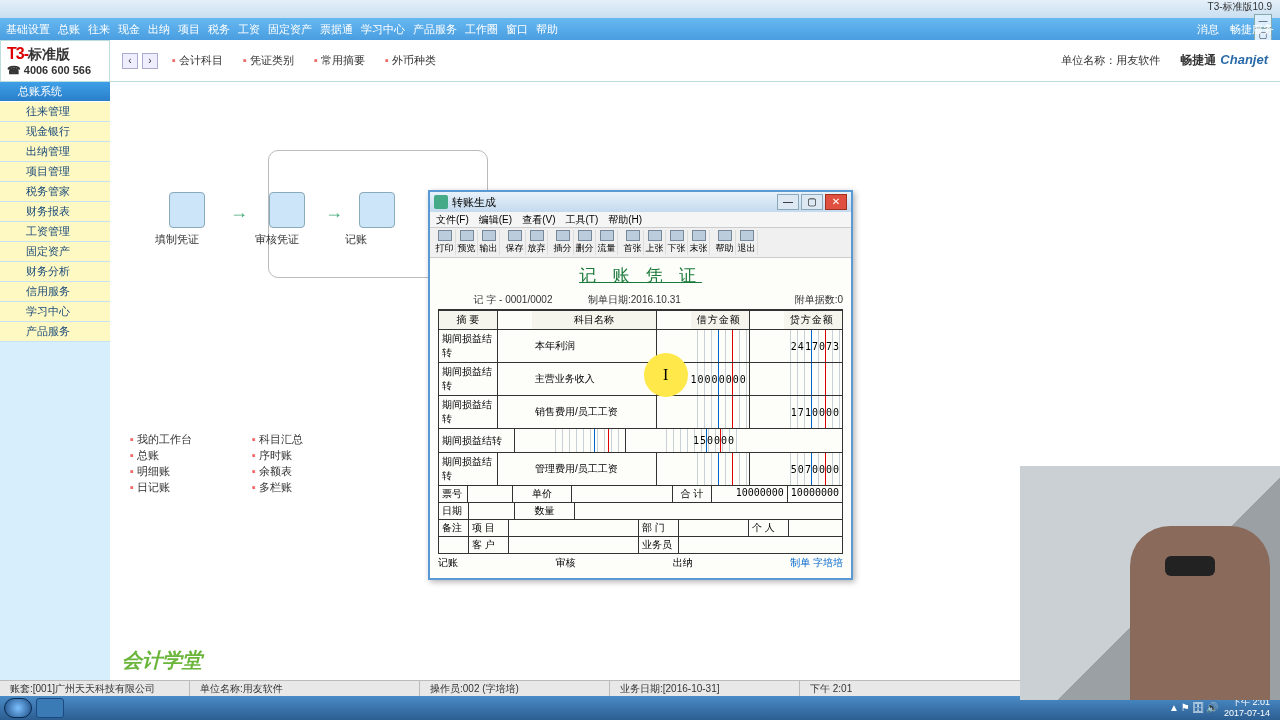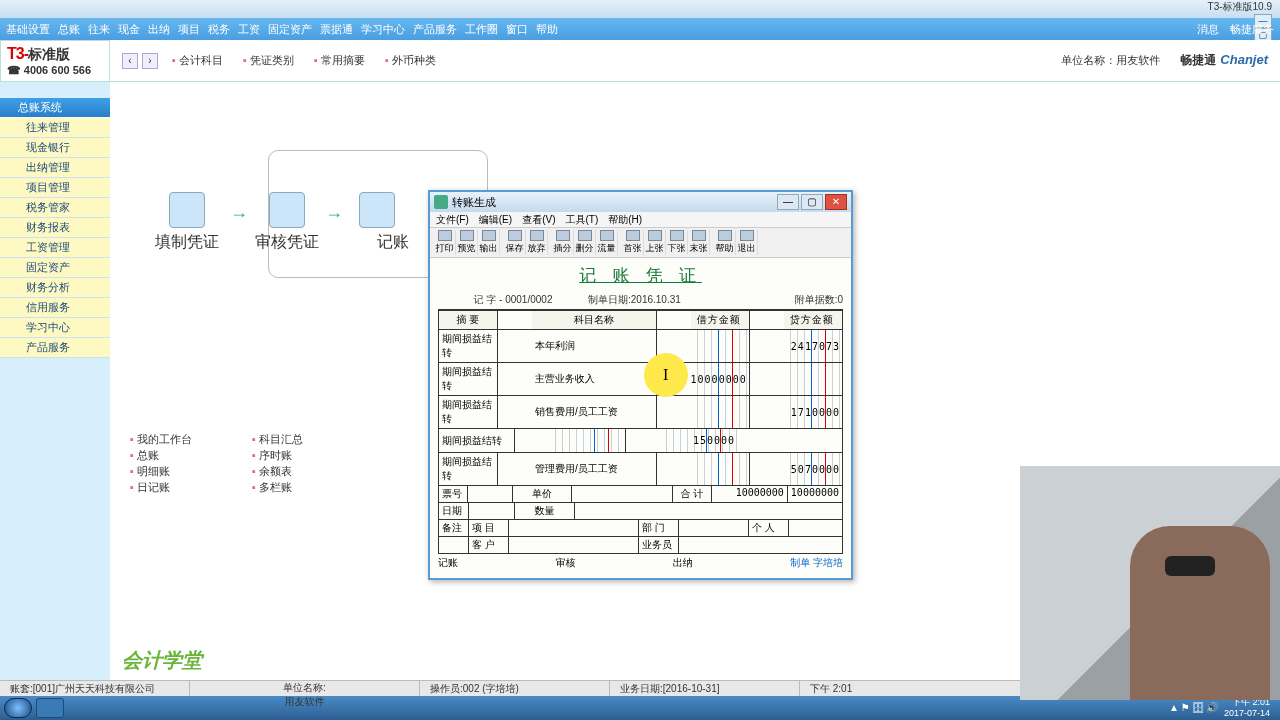--- a/index.html
+++ b/index.html
@@ -11,41 +11,41 @@
 .titlebar .winbtn { width: 18px; height: 14px; border: 1px solid #8aa; margin-left: 2px; background: #def; font-size: 9px; text-align: center; line-height: 12px; cursor: pointer; }
 
 
 .menubar { height: 22px; background: linear-gradient(#66b8f1,#4a9ee0); display: flex; align-items: center; padding: 0 6px; font-size: 11px; color: #fff; }
 .menubar span { margin-right: 8px; cursor: pointer; }
 .menubar .right { margin-left: auto; text-align: right; }
 .menubar .right span { margin-left: 8px; margin-right: 0; }
 
 
 .appbody { height: 640px; display: flex; background: #d7eefc; }
-.leftcol { width: 110px; display: flex; flex-direction: column; gap: 16px; }
+.leftcol { width: 110px; display: flex; flex-direction: column; }
 .brand { height: 42px; background: #fff; border: 1px solid #bdd; display: flex; flex-direction: column; align-items: flex-start; justify-content: center; padding-left: 6px; }
 .brand .t3 { font-size: 16px; font-weight: bold; color: #d00; letter-spacing: -1px; }
 .brand .std { font-size: 14px; font-weight: bold; color: #333; }
 .brand .phone { font-size: 11px; font-weight: bold; color: #333; }
 
 .sidemenu { flex: 1; background: #d7eefc; }
 .sidemenu .hdr { height: 20px; background: linear-gradient(#3da0e8,#2a7ec8); color: #fff; font-size: 11px; display: flex; align-items: center; padding-left: 18px; border-bottom: 1px solid #fff; cursor: pointer; }
 .sidemenu .item { height: 20px; background: #fef9c3; color: #1a4a7a; font-size: 11px; display: flex; align-items: center; padding-left: 26px; border-bottom: 1px solid #c8e2f5; cursor: pointer; }
 
 .rightcol { flex: 1; display: flex; flex-direction: column; }
 .subtoolbar { height: 42px; background: #fff; border-bottom: 1px solid #bdd; display: flex; align-items: center; padding: 0 12px; font-size: 11px; color: #333; }
 .subtoolbar .navbtn { width: 16px; height: 16px; border: 1px solid #aac; background: #eef; margin-right: 4px; cursor: pointer; text-align: center; line-height: 14px; font-size: 10px; }
 .subtoolbar .link { margin: 0 10px; color: #333; cursor: pointer; }
 .subtoolbar .link::before { content: "▪ "; color: #e66; }
 .subtoolbar .unitlabel { margin-left: auto; margin-right: 20px; }
 .chanjet { font-style: italic; font-weight: bold; color: #2a6aa8; font-size: 13px; }
 .chanjet .cn { color: #333; font-style: normal; font-size: 12px; margin-right: 4px; }
 
 .canvas { flex: 1; background: #fff; position: relative; }
-.flownode { position: absolute; width: 64px; text-align: right; font-size: 16px; color: #333; }
+.flownode { position: absolute; width: 64px; text-align: left; font-size: 11px; color: #333; }
 .flownode .ico { width: 36px; height: 36px; margin: 0 auto 4px; background: #cde5f8; border: 1px solid #8ab; border-radius: 4px; }
 .flowarrow { position: absolute; font-size: 18px; color: #4a7; }
 .flowbox { position: absolute; border: 1px solid #bbb; border-radius: 10px; }
 
 .bottomlinks { position: absolute; left: 130px; top: 430px; display: flex; gap: 60px; font-size: 11px; color: #333; }
 .bottomlinks ul { list-style: none; }
 .bottomlinks li { margin-bottom: 1px; cursor: pointer; }
 .bottomlinks li::before { content: "▪ "; color: #e66; }
 
 .logo-bottom { position: absolute; left: 12px; bottom: 6px; font-size: 20px; font-weight: bold; color: #6ab53a; font-style: italic; }
@@ -391,21 +391,21 @@
       <span><span>制单</span>  <span>字培培</span></span>
     </div>
   </div>
 </div>
 
 <div class="statusbar">
   <div class="seg" style="width:190px;">
       <span>账套:</span>
       <span>[001]广州天天科技有限公司</span>
     </div>
-  <div class="seg" style="width:230px;flex-direction:column;">
+  <div class="seg" style="width:230px;">
       <span>单位名称:</span>
       <span>用友软件</span>
     </div>
   <div class="seg" style="width:190px;">
       <span>操作员:</span>
       <span>002 (字培培)</span>
     </div>
   <div class="seg" style="width:190px;">
       <span>业务日期:</span>
       <span>[2016-10-31]</span>

